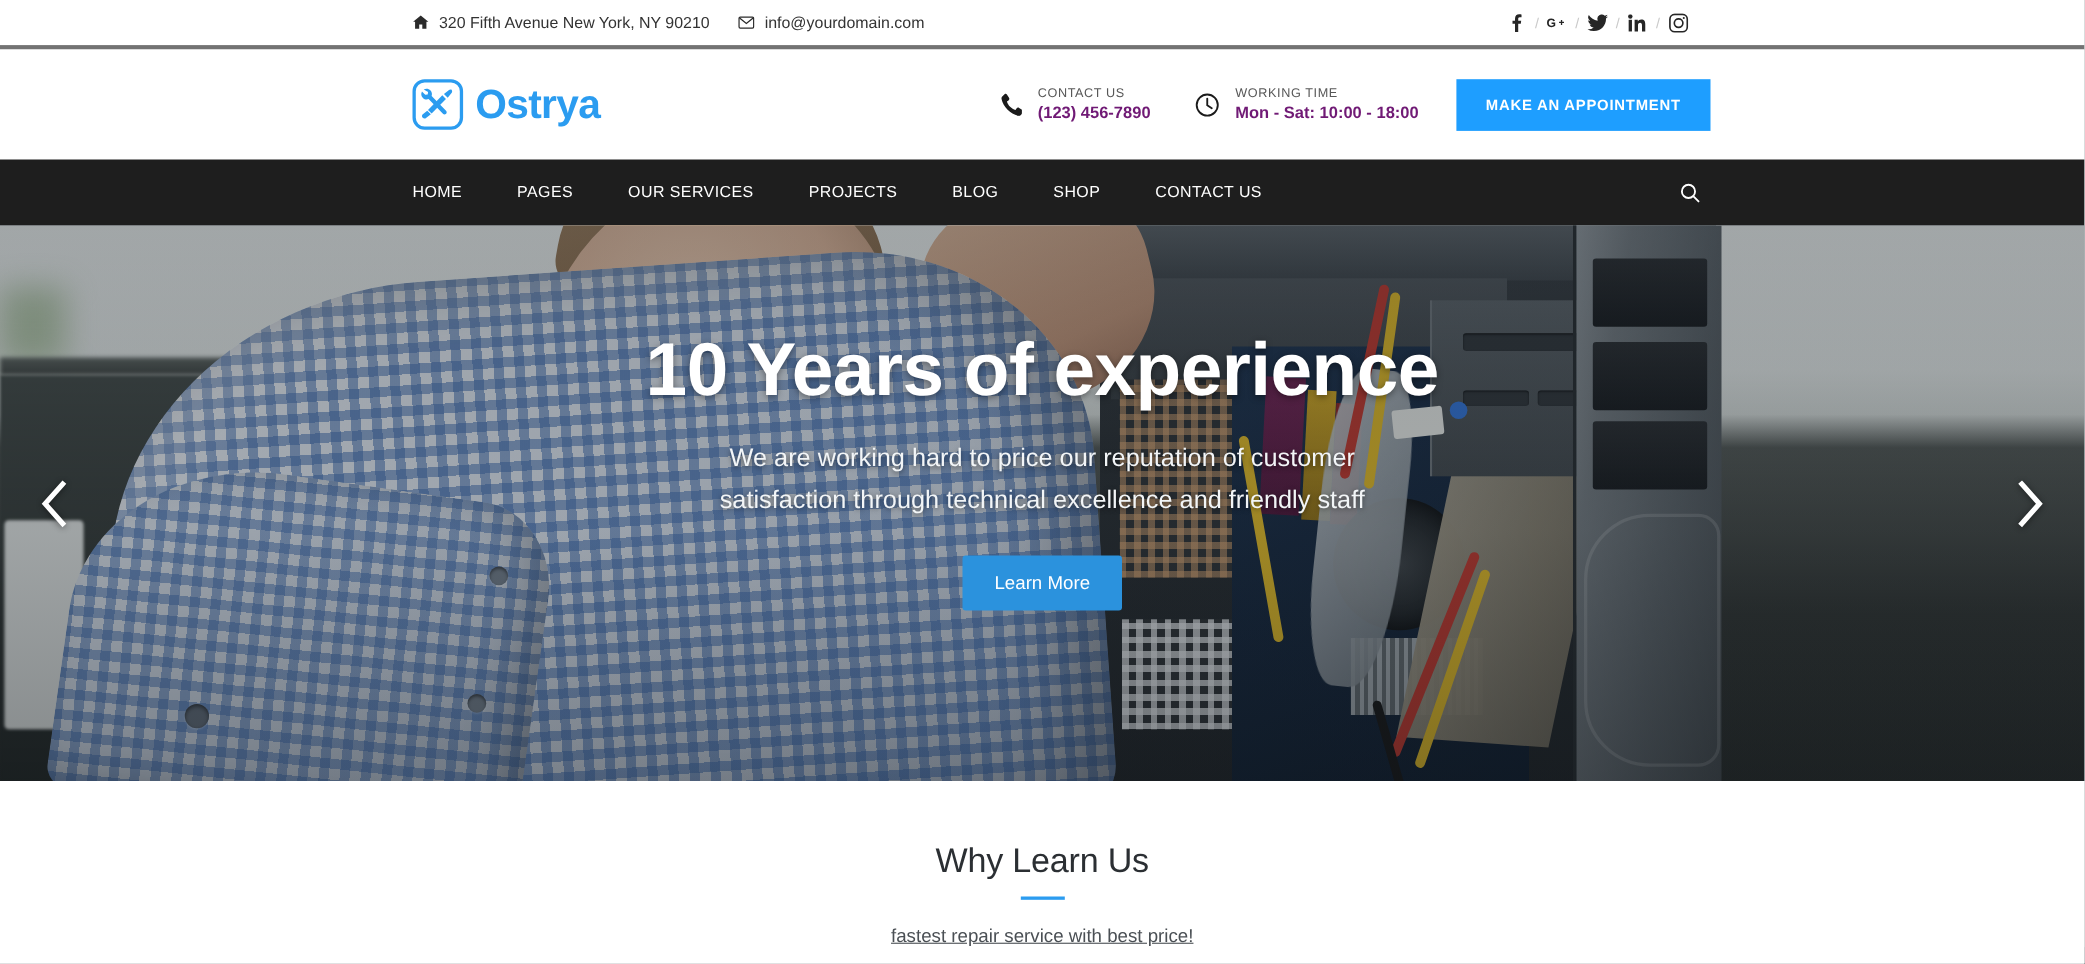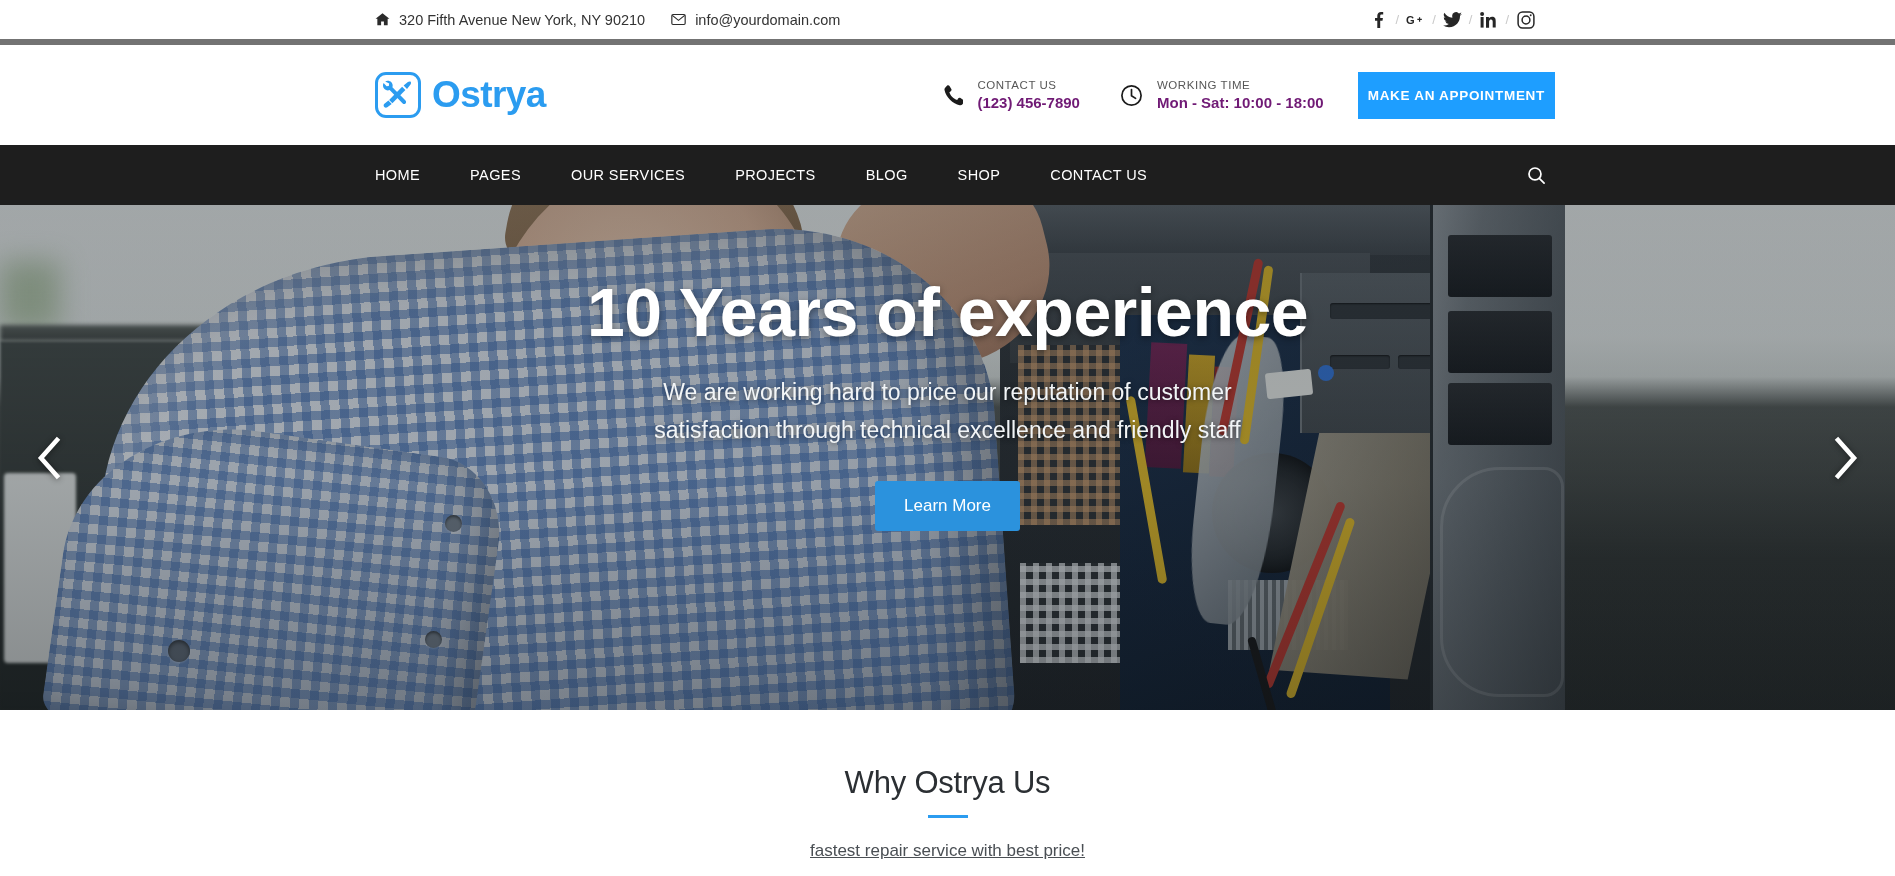--- a/index.html
+++ b/index.html
@@ -5,21 +5,21 @@
   * { margin:0; padding:0; box-sizing:border-box; }
   html, body {
     width:1895px; height:876px;
     font-family:"Liberation Sans", sans-serif;
     background:#fff; overflow:hidden;
   }
 
   
   .topbar{
     height:45px; width:100%;
-    background:#fff; border-bottom:6px solid #737373;
+    background:#fff; border-bottom:4px solid #737373;
     display:flex; align-items:center;
     padding:0 30px;
   }
   .topbar-left{ display:flex; align-items:center; margin-left:345px; gap:26px; }
   .tb-item{ display:flex; align-items:center; gap:9px; font-size:14.5px; color:#333; }
   .tb-ico{ width:15px; height:15px; display:inline-flex; align-items:center; justify-content:center; color:#2b2b2b; }
   .tb-ico svg{ display:block; }
 
   .topbar-right{ margin-left:auto; display:flex; align-items:center; margin-right:330px; }
   .soc{ width:19px; height:19px; display:inline-flex; align-items:center; justify-content:center; color:#262626; }
@@ -47,21 +47,21 @@
   .cc-lines{ display:flex; flex-direction:column; gap:3px; }
   .cc-top{ font-size:11.5px; letter-spacing:.55px; color:#575757; text-transform:uppercase; }
   .cc-bot{ font-size:15px; font-weight:bold; color:#701a75; }
 
   .appt-btn{
     margin-left:34px; margin-right:310px;
     background:#1e9eff; color:#fff;
     border:none; cursor:pointer;
     font-family:inherit; font-size:13.5px; font-weight:bold;
     letter-spacing:.7px;
-    padding:16px 10px;
+    padding:16px 27px;
   }
 
   
   .nav{
     height:60px; background:#1e1e1e;
     display:flex; align-items:center;
     padding:0 30px;
   }
   .nav-list{ display:flex; align-items:center; margin-left:345px; gap:50px; }
   .nav-item{
@@ -274,21 +274,21 @@
   }
 
   .hero-overlay{
     position:absolute; inset:0;
     background:linear-gradient(180deg,rgba(26,34,42,.34) 0%,rgba(26,34,42,.30) 55%,rgba(18,24,30,.42) 100%);
   }
 
   .hero-content{
     position:absolute; inset:0;
     display:flex; flex-direction:column; align-items:center; justify-content:flex-start;
-    padding-top:72px; text-align:center;
+    padding-top:96px; text-align:center;
   }
   .hero-title{
     font-size:68px; font-weight:bold; color:#fff;
     letter-spacing:-.5px; line-height:1.05;
     text-shadow:0 2px 7px rgba(0,0,0,.42);
   }
   .hero-sub{
     margin-top:26px; font-size:23px; color:#f2f5f7; line-height:1.62;
     max-width:640px; font-weight:300;
     text-shadow:0 1px 5px rgba(0,0,0,.5);
@@ -513,16 +513,16 @@
     </svg>
   </span>
   <span class="hero-arrow arrow-right">
     <svg width="34" height="46" viewBox="0 0 34 46" fill="none" stroke="currentColor" stroke-width="4.6" stroke-linecap="square" stroke-linejoin="miter">
       <path d="M10 5l16 18-16 18"></path>
     </svg>
   </span>
 </div>
 
 <div class="why">
-  <div class="why-title">Why Ostrya Us</div>
+  <div class="why-title">Why Learn Us</div>
   <div class="why-rule"></div>
   <div class="why-sub">fastest repair service with best price!</div>
 </div>
 
 </body></html>

